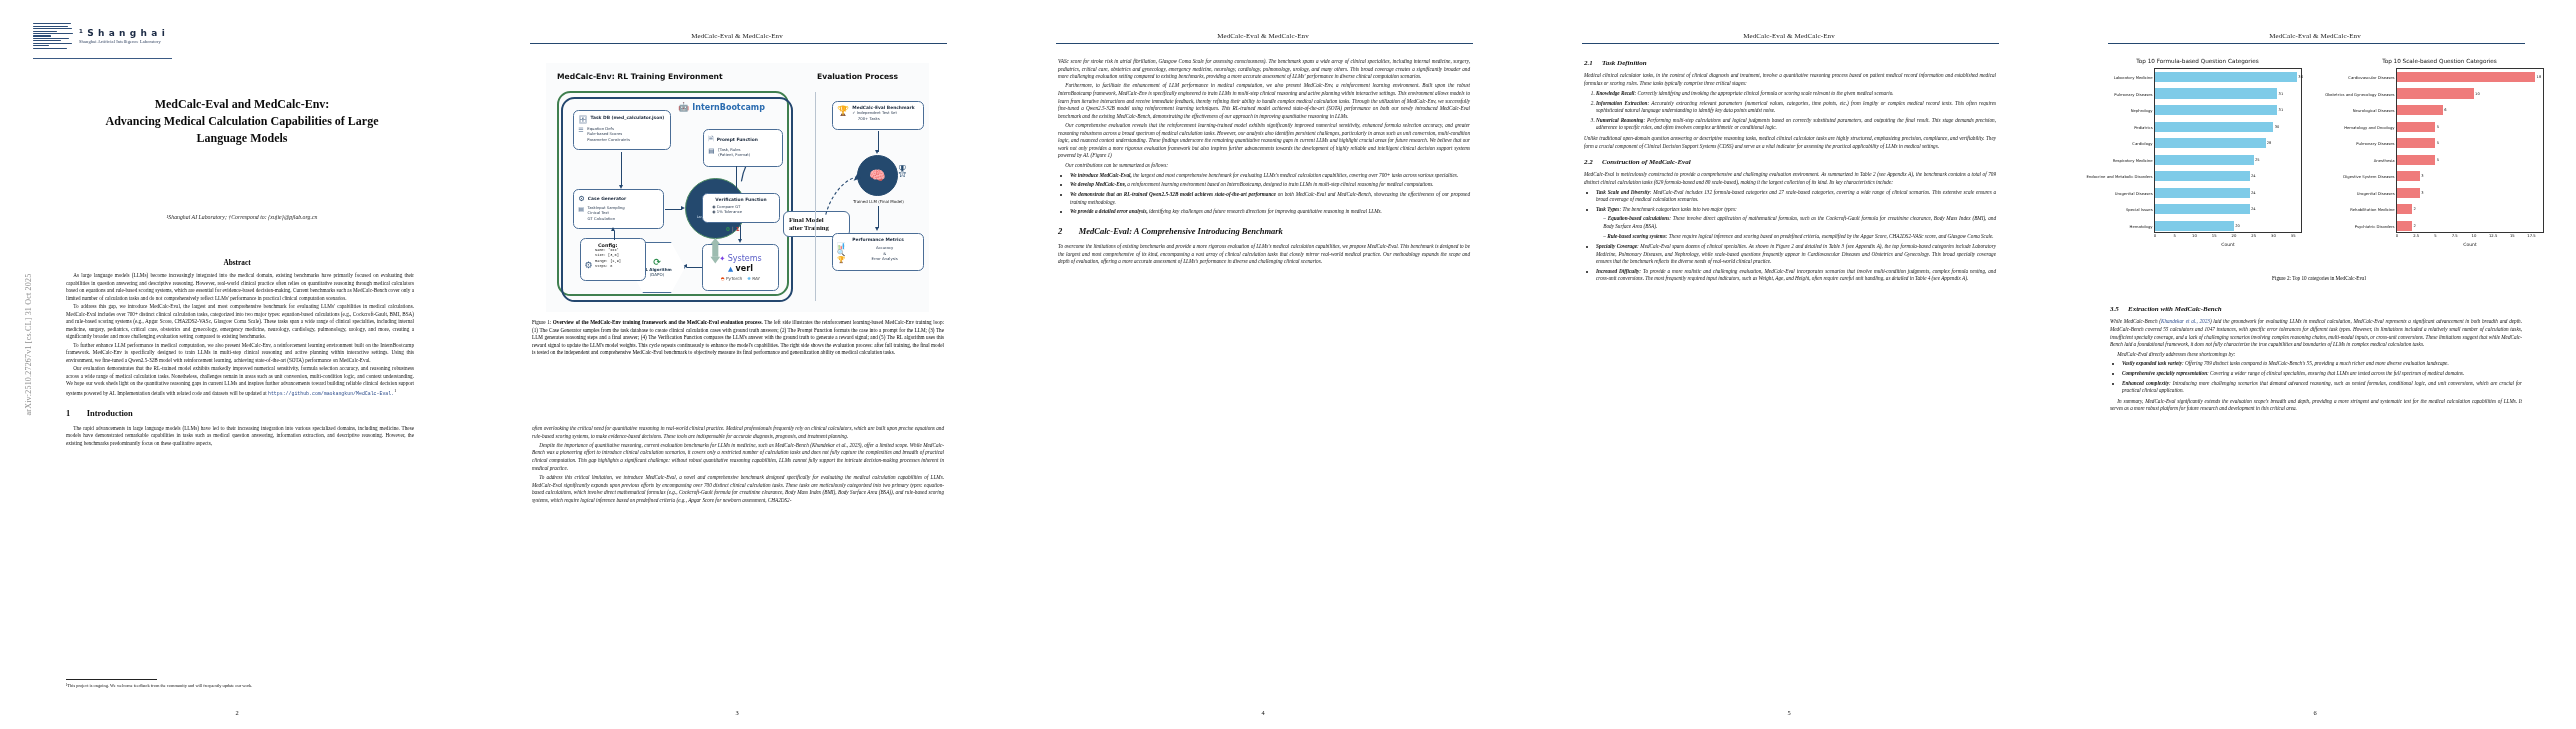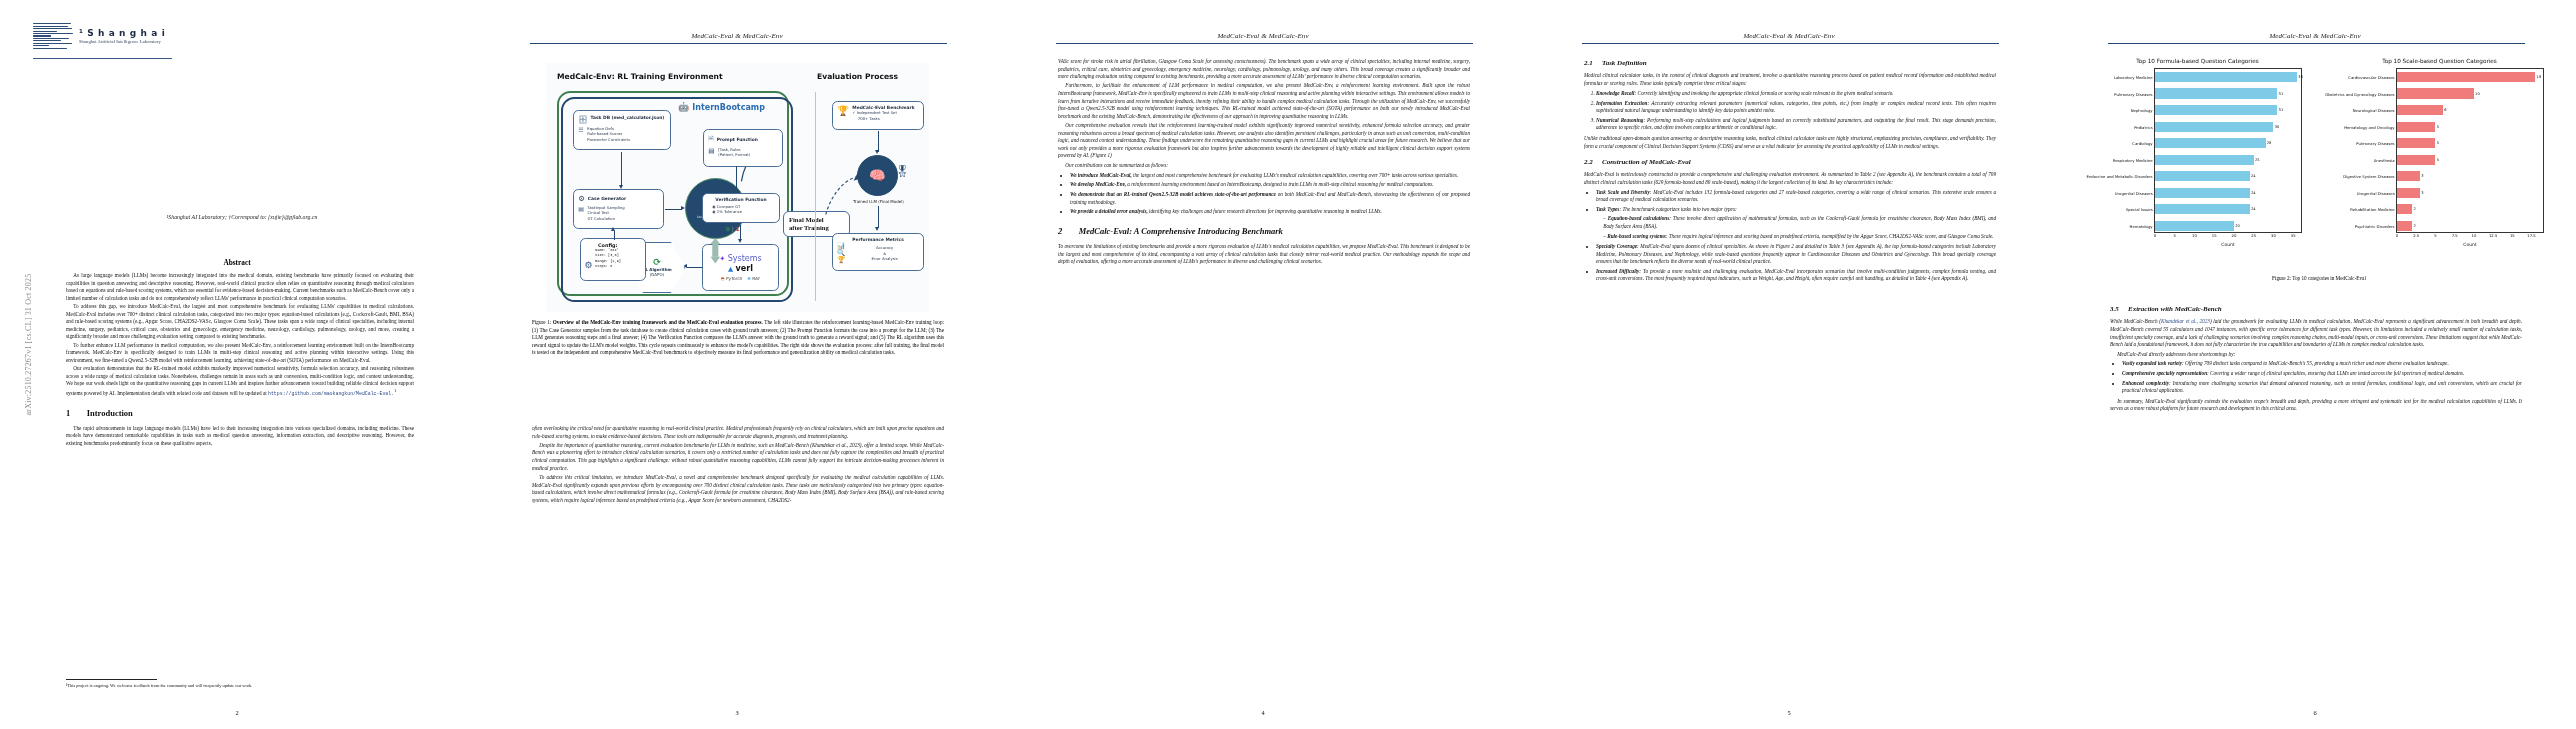--- a/index.html
+++ b/index.html
@@ -21,21 +21,21 @@
   .p1 { width: 474px; }
   .p2 { width: 526px; }
   .p3 { width: 526px; }
   .p4 { width: 526px; }
   .p5 { width: 526px; }
 
   
   .runhead {
     position: absolute; left: 0; right: 0; top: 32px;
     text-align: center;
-    font-size: 7px; color: #1a1a1a; letter-spacing: 0.1px; font-style: italic;
+    font-size: 7px; color: #1a1a1a; letter-spacing: 0.1px;
   }
   .runrule {
     position: absolute; height: 1px; background: #24476f;
     top: 43px;
   }
 
   
   .arxiv {
     position: absolute;
     left: -72px; top: 340px;
@@ -222,20 +222,25 @@
         <i style="top:23px;width:16px"></i>
           <i style="top:25.5px;width:34px"></i>
       </div>
       <div>
         <div class="logo-text-cn">¹Shanghai</div>
         <div class="logo-text-en">Shanghai Artificial Intelligence Laboratory</div>
       </div>
     </div>
     <div class="logo-rule"></div>
 
+    <div class="title">
+      <div>MedCalc-Eval and MedCalc-Env:</div>
+      <div>Advancing Medical Calculation Capabilities of Large</div>
+      <div>Language Models</div>
+    </div>
 
     <div class="affil">¹Shanghai AI Laboratory; †Correspond to: {xujie}@pjlab.org.cn</div>
 
     <div class="abstract-h">Abstract</div>
     <div class="abs-body">
       <p>As large language models (LLMs) become increasingly integrated into the medical domain, existing benchmarks have primarily focused on evaluating their capabilities in question answering and descriptive reasoning. However, real-world clinical practice often relies on quantitative reasoning through medical calculators based on equations and rule-based scoring systems, which are essential for evidence-based decision-making. Current benchmarks such as MedCalc-Bench cover only a limited number of calculation tasks and do not comprehensively reflect LLMs' performance in practical clinical computation scenarios.</p>
       <p>To address this gap, we introduce MedCalc-Eval, the largest and most comprehensive benchmark for evaluating LLMs' capabilities in medical calculations. MedCalc-Eval includes over 700+ distinct clinical calculation tasks, categorized into two major types: equation-based calculations (e.g., Cockcroft-Gault, BMI, BSA) and rule-based scoring systems (e.g., Apgar Score, CHA2DS2-VASc, Glasgow Coma Scale). These tasks span a wide range of clinical specialties, including internal medicine, surgery, pediatrics, critical care, obstetrics and gynecology, emergency medicine, neurology, cardiology, pulmonology, urology, and more, creating a significantly broader and more challenging evaluation setting compared to existing benchmarks.</p>
       <p>To further enhance LLM performance in medical computation, we also present MedCalc-Env, a reinforcement learning environment built on the InternBootcamp framework. MedCalc-Env is specifically designed to train LLMs in multi-step clinical reasoning and active planning within interactive settings. Using this environment, we fine-tuned a Qwen2.5-32B model with reinforcement learning, achieving state-of-the-art (SOTA) performance on MedCalc-Eval.</p>
       <p><span>Our evaluation demonstrates that the RL-trained model exhibits markedly improved numerical sensitivity, formula selection accuracy, and reasoning robustness across a wide range of medical calculation tasks. Nonetheless, challenges remain in areas such as unit conversion, multi-condition logic, and context understanding. We hope our work sheds light on the quantitative reasoning gaps in current LLMs and inspires further advancements toward building reliable clinical decision support systems powered by AI. Implementation details with related code and datasets will be updated at</span>
         <span class="mono">https://github.com/maokangkun/MedCalc-Eval.</span><sup>1</sup></p>

